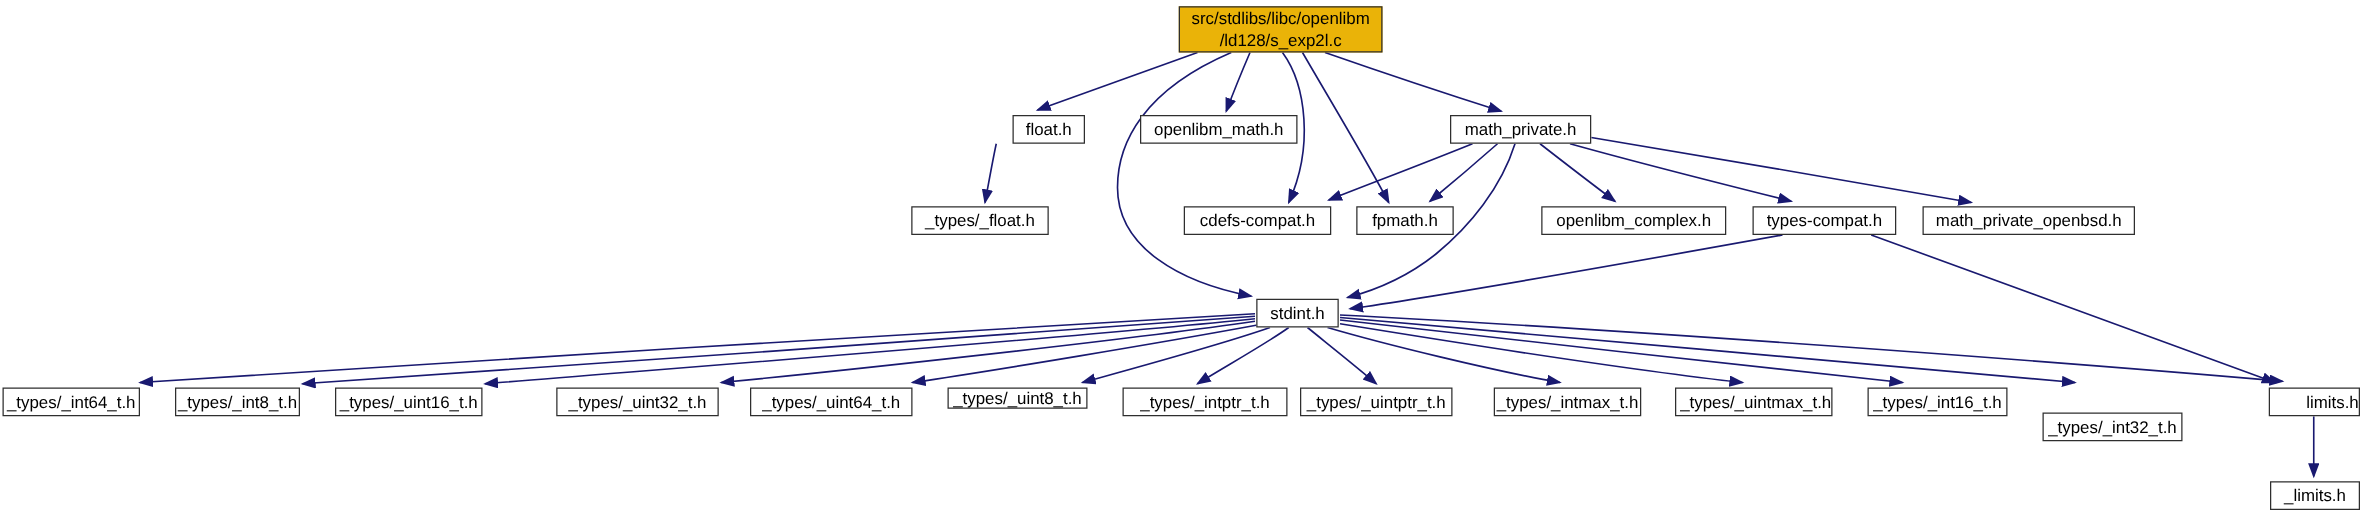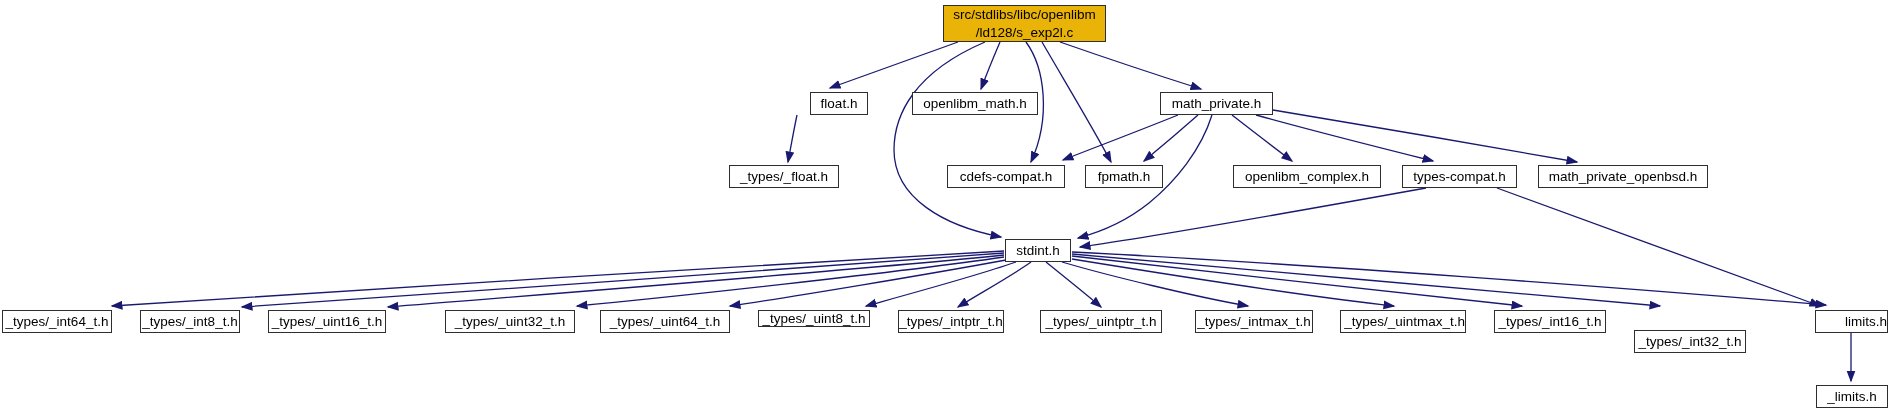--- a/index.html
+++ b/index.html
@@ -99,21 +99,21 @@
     </div>
     <div class="node" style="left: 445px; top: 310px; width: 130px; height: 23px;">
       <span>_types/_uint32_t.h</span>
     </div>
     <div class="node" style="left: 600px; top: 310px; width: 130px; height: 23px;">
       <span>_types/_uint64_t.h</span>
     </div>
     <div class="node" style="left: 758px; top: 310px; width: 112px; height: 17px; text-align: center;">
       <span>_types/_uint8_t.h</span>
     </div>
-    <div class="node" style="left: 898px; top: 310px; width: 106px; height: 23px;">
+    <div class="node" style="left: 898px; top: 310px; width: 132px; height: 23px;">
       <span>_types/_intptr_t.h</span>
     </div>
     <div class="node" style="left: 1040px; top: 310px; width: 122px; height: 23px;">
       <span>_types/_uintptr_t.h</span>
     </div>
     <div class="node" style="left: 1195px; top: 310px; width: 118px; height: 23px;">
       <span>_types/_intmax_t.h</span>
     </div>
     <div class="node" style="left: 1340px; top: 310px; width: 126px; height: 23px; justify-content: flex-end;">
       <span>_types/_uintmax_t.h</span>

